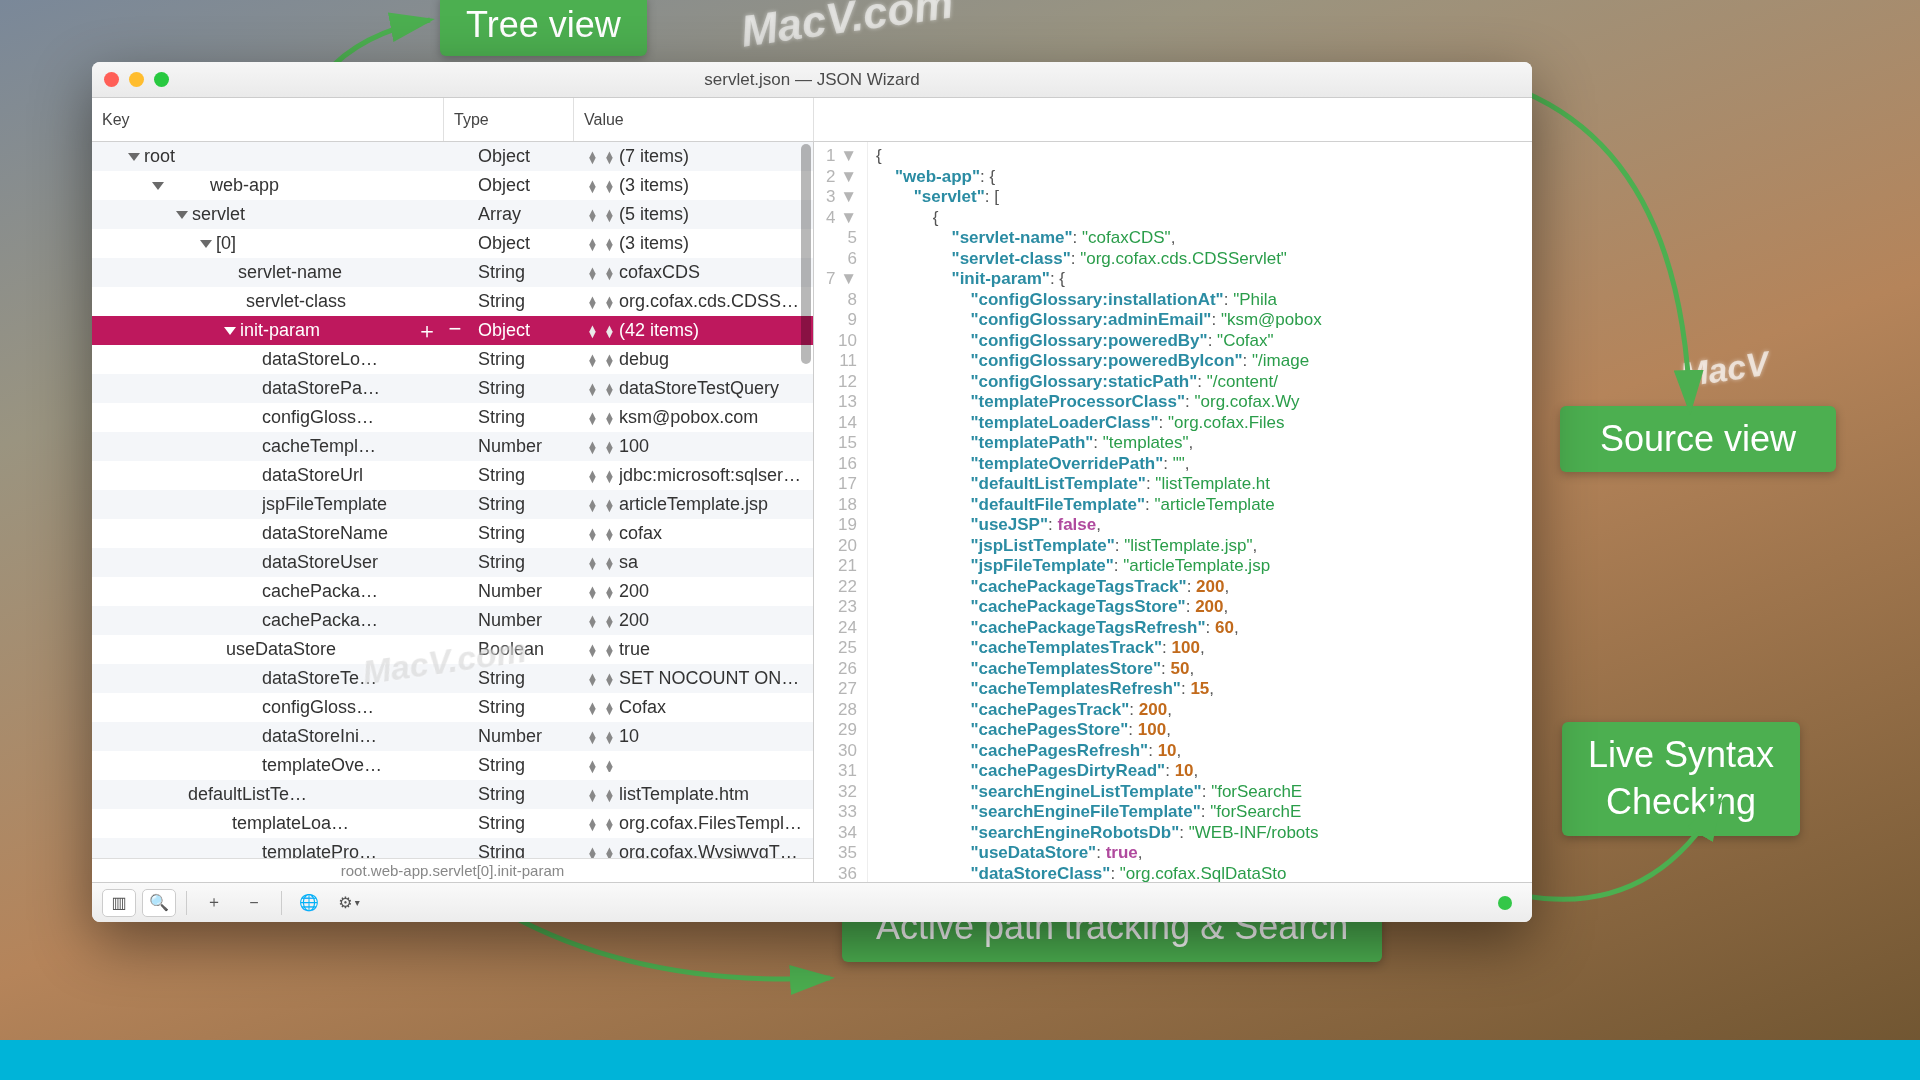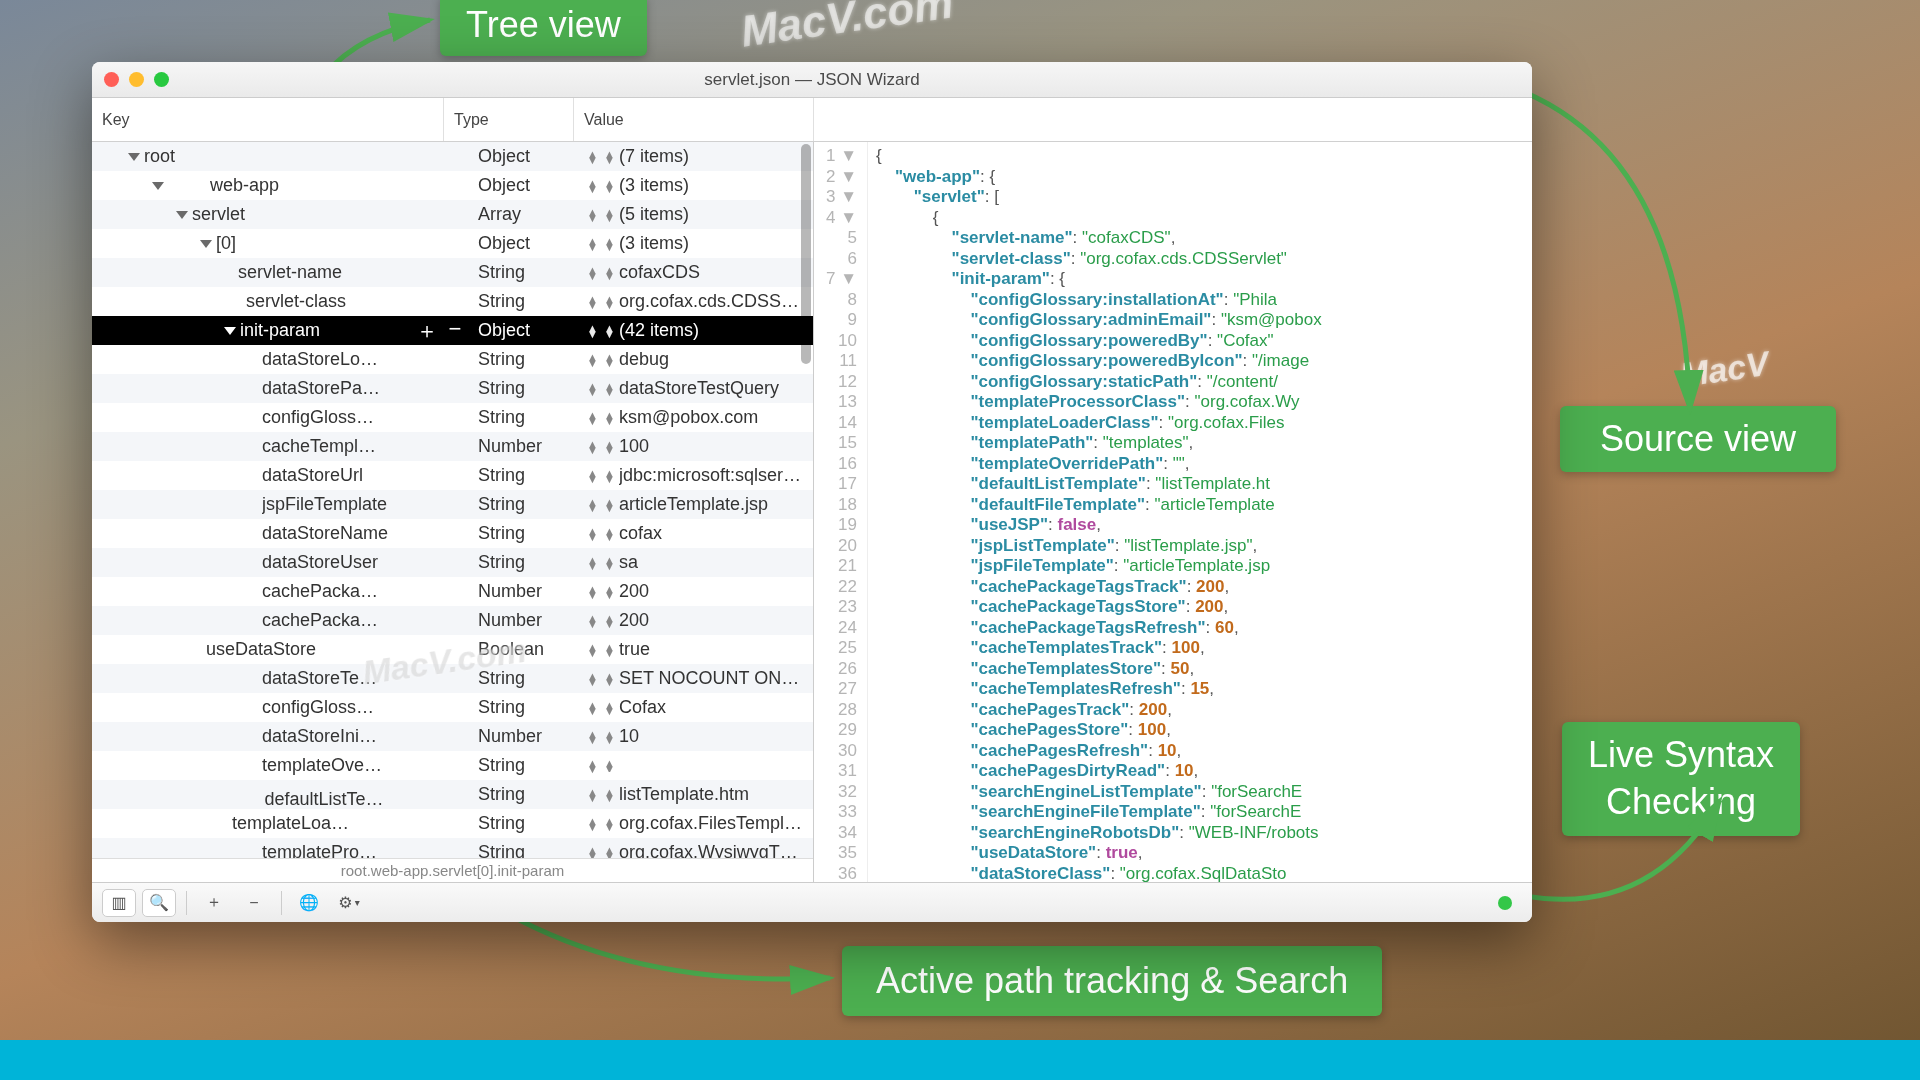--- a/index.html
+++ b/index.html
@@ -4,42 +4,42 @@
 <style>
 * { box-sizing: border-box; margin: 0; padding: 0; font-family: -apple-system, "Helvetica Neue", Arial, sans-serif; }
 body { width: 1920px; height: 1080px; overflow: hidden; background: linear-gradient(180deg,#6b7a8f 0%,#a0937d 40%,#8b6f47 100%); position: relative; }
 .desktop-bg { position:absolute; inset:0; background: linear-gradient(160deg,#7a8899 0%,#9a9480 25%,#b5845a 55%,#6e5430 100%); }
 .bottom-bar { position:absolute; left:0; right:0; bottom:0; height:40px; background:#00b4d8; }
 
 .callout { position:absolute; background:#4caf50; color:#fff; font-size:36px; font-weight:500; padding:10px 26px; border-radius:6px; box-shadow:0 3px 10px rgba(0,0,0,.25); }
 .callout-tree { top:-6px; left:440px; }
 .callout-source { top:406px; left:1560px; padding:12px 40px;}
 .callout-syntax { top:722px; left:1562px; line-height:1.3; text-align:center;}
-.callout-path { top:946px; left:842px; padding:14px 34px;}
+.callout-path { top:892px; left:842px; padding:14px 34px;}
 
 .arrow { position:absolute; pointer-events:none; }
 
 .window { position:absolute; top:62px; left:92px; width:1440px; height:860px; background:#f5f5f5; border-radius:8px; box-shadow:0 20px 60px rgba(0,0,0,.45); overflow:hidden; display:flex; flex-direction:column; }
 .titlebar { height:36px; background:linear-gradient(#f6f6f6,#eaeaea); display:flex; align-items:center; padding:0 12px; border-bottom:1px solid #ccc; position:relative;}
 .traffic { display:flex; gap:10px; }
 .tl { width:15px; height:15px; border-radius:50%; }
 .tl-close{background:#ff5f57;} .tl-min{background:#ffbd2e;} .tl-max{background:#28c940;}
 .title { position:absolute; left:0; right:0; text-align:center; font-size:17px; color:#4a4a4a; }
 
 .header-row { height:44px; background:#fff; border-bottom:1px solid #d0d0d0; display:flex; font-size:16px; color:#444;}
 .hcol { display:flex; align-items:center; padding:0 10px; border-right:1px solid #e0e0e0;}
 .hcol-key{width:352px;} .hcol-type{width:130px;} .hcol-val{flex:0 0 240px;}
 
 .panes { flex:1; display:flex; overflow:hidden; }
 .tree-pane { width:722px; background:#fff; display:flex; flex-direction:column; border-right:1px solid #ccc; position:relative;}
 .tree-scroll { flex:1; overflow-y:auto; position:relative;}
 .scrollbar-fake { position:absolute; right:2px; top:2px; width:10px; height:220px; background:rgba(0,0,0,.28); border-radius:6px;}
 .row { height:29px; display:flex; align-items:center; font-size:18px; color:#333; }
 .row:nth-child(even){ background:#f4f6f9; }
-.row.selected { background:#000000; color:#fff; }
+.row.selected { background:#be185d; color:#fff; }
 .row.selected .type-sel, .row.selected .val, .row.selected .key { color:#fff; }
 .key-cell { width:352px; display:flex; align-items:center; padding-left:6px; overflow:hidden; white-space:nowrap;margin-left:30px;}
 .disco { width:0;height:0;margin-right:4px; display:inline-block;}
 .disco.down { border-left:6px solid transparent;border-right:6px solid transparent;border-top:8px solid #6a6a6a; }
 .disco.down.sel { border-top-color:#fff;}
 .disco.none{ width:10px;height:10px;}
 .key { overflow:hidden; text-overflow:ellipsis;}
 .type-cell { width:130px; display:flex; align-items:center; justify-content:space-between; padding:0 8px 0 4px;}
 .type-sel { display:flex; align-items:center; gap:6px;}
 .chev-ud { font-size:11px; color:#888; line-height:6px; letter-spacing:-2px;}
@@ -360,21 +360,21 @@
             <div class="type-cell">
               <span class="type-sel">Number</span>
               <span class="chev-ud">▲<br>▼</span>
             </div>
             <div class="val-cell">
               <span class="chev-ud">▲<br>▼</span>
               <span class="val">200</span>
             </div>
           </div>
           <div class="row">
-            <div class="key-cell" style="padding-left: 70px;">
+            <div class="key-cell" style="padding-left: 70px; gap: 20px;">
               <span class="disco none"></span>
               <span class="key">useDataStore</span>
             </div>
             <div class="type-cell">
               <span class="type-sel">Boolean</span>
               <span class="chev-ud">▲<br>▼</span>
             </div>
             <div class="val-cell">
               <span class="chev-ud">▲<br>▼</span>
               <span class="val">true</span>
@@ -430,21 +430,21 @@
             <div class="type-cell">
               <span class="type-sel">String</span>
               <span class="chev-ud">▲<br>▼</span>
             </div>
             <div class="val-cell">
               <span class="chev-ud">▲<br>▼</span>
               <span class="val"></span>
             </div>
           </div>
           <div class="row">
-            <div class="key-cell" style="padding-left: 52px; flex-direction: column;">
+            <div class="key-cell" style="padding-left: 52px;">
               <span class="disco none"></span>
               <span class="key">defaultListTe…</span>
             </div>
             <div class="type-cell">
               <span class="type-sel">String</span>
               <span class="chev-ud">▲<br>▼</span>
             </div>
             <div class="val-cell">
               <span class="chev-ud">▲<br>▼</span>
               <span class="val">listTemplate.htm</span>

